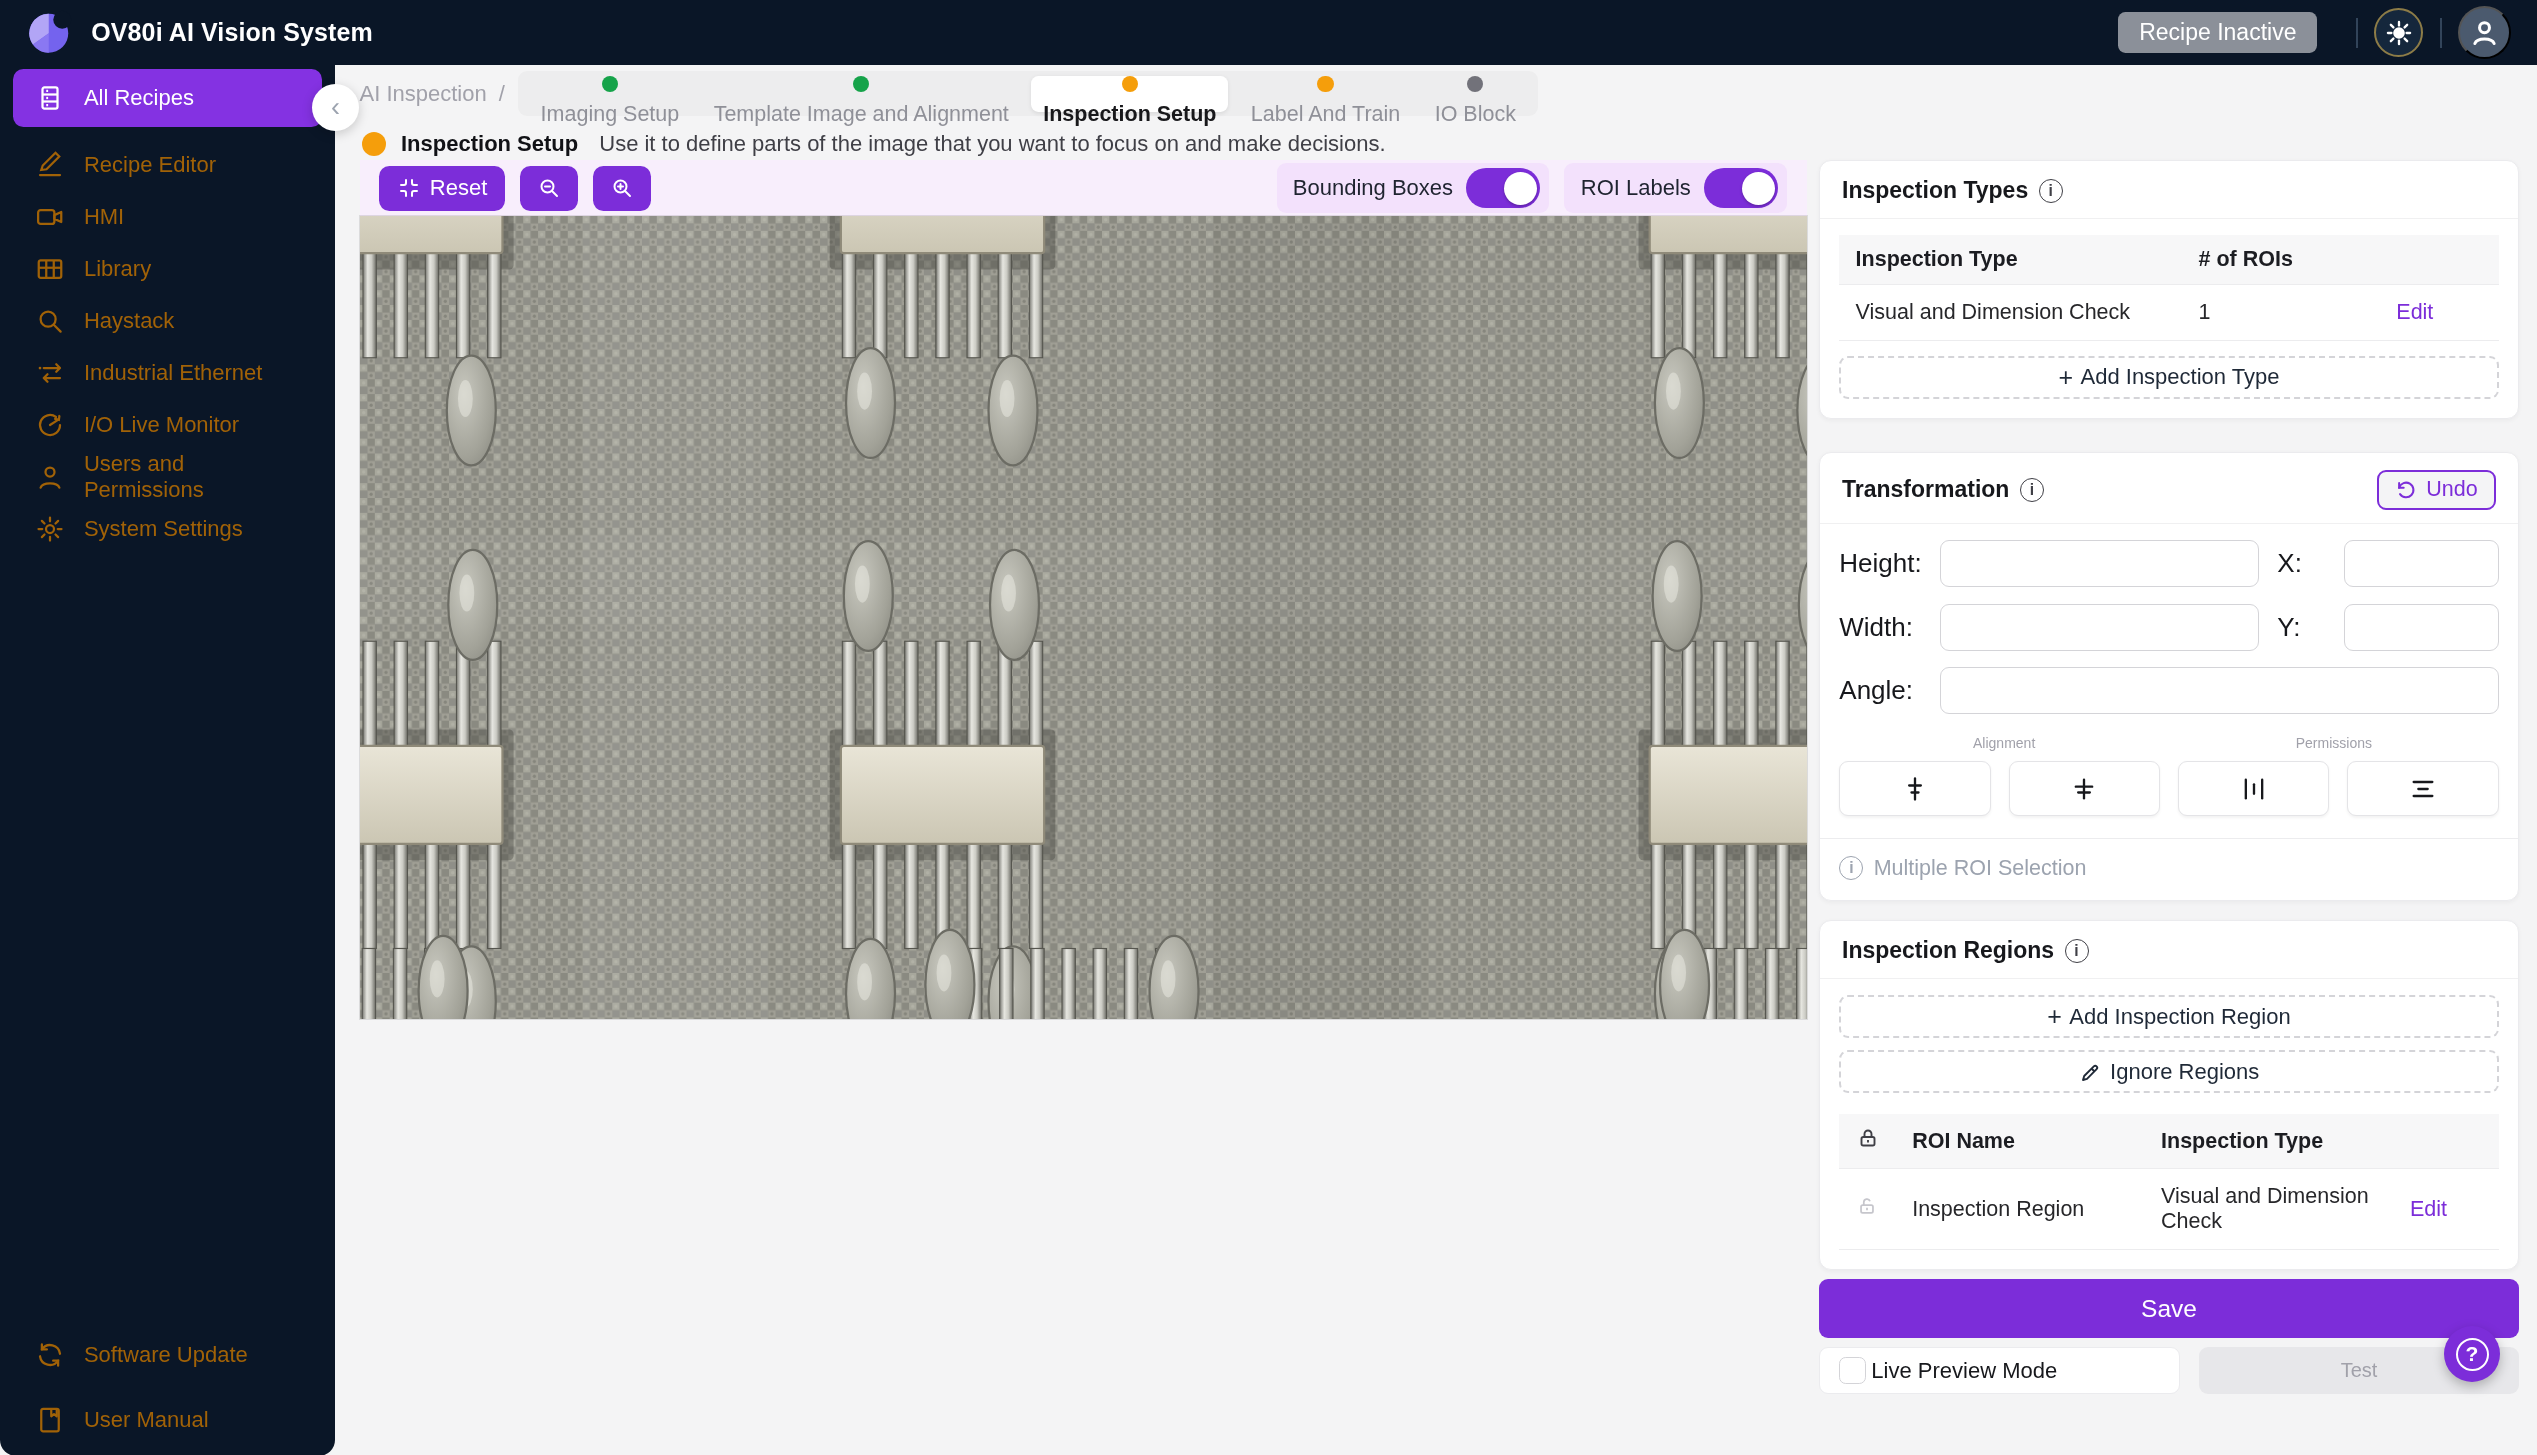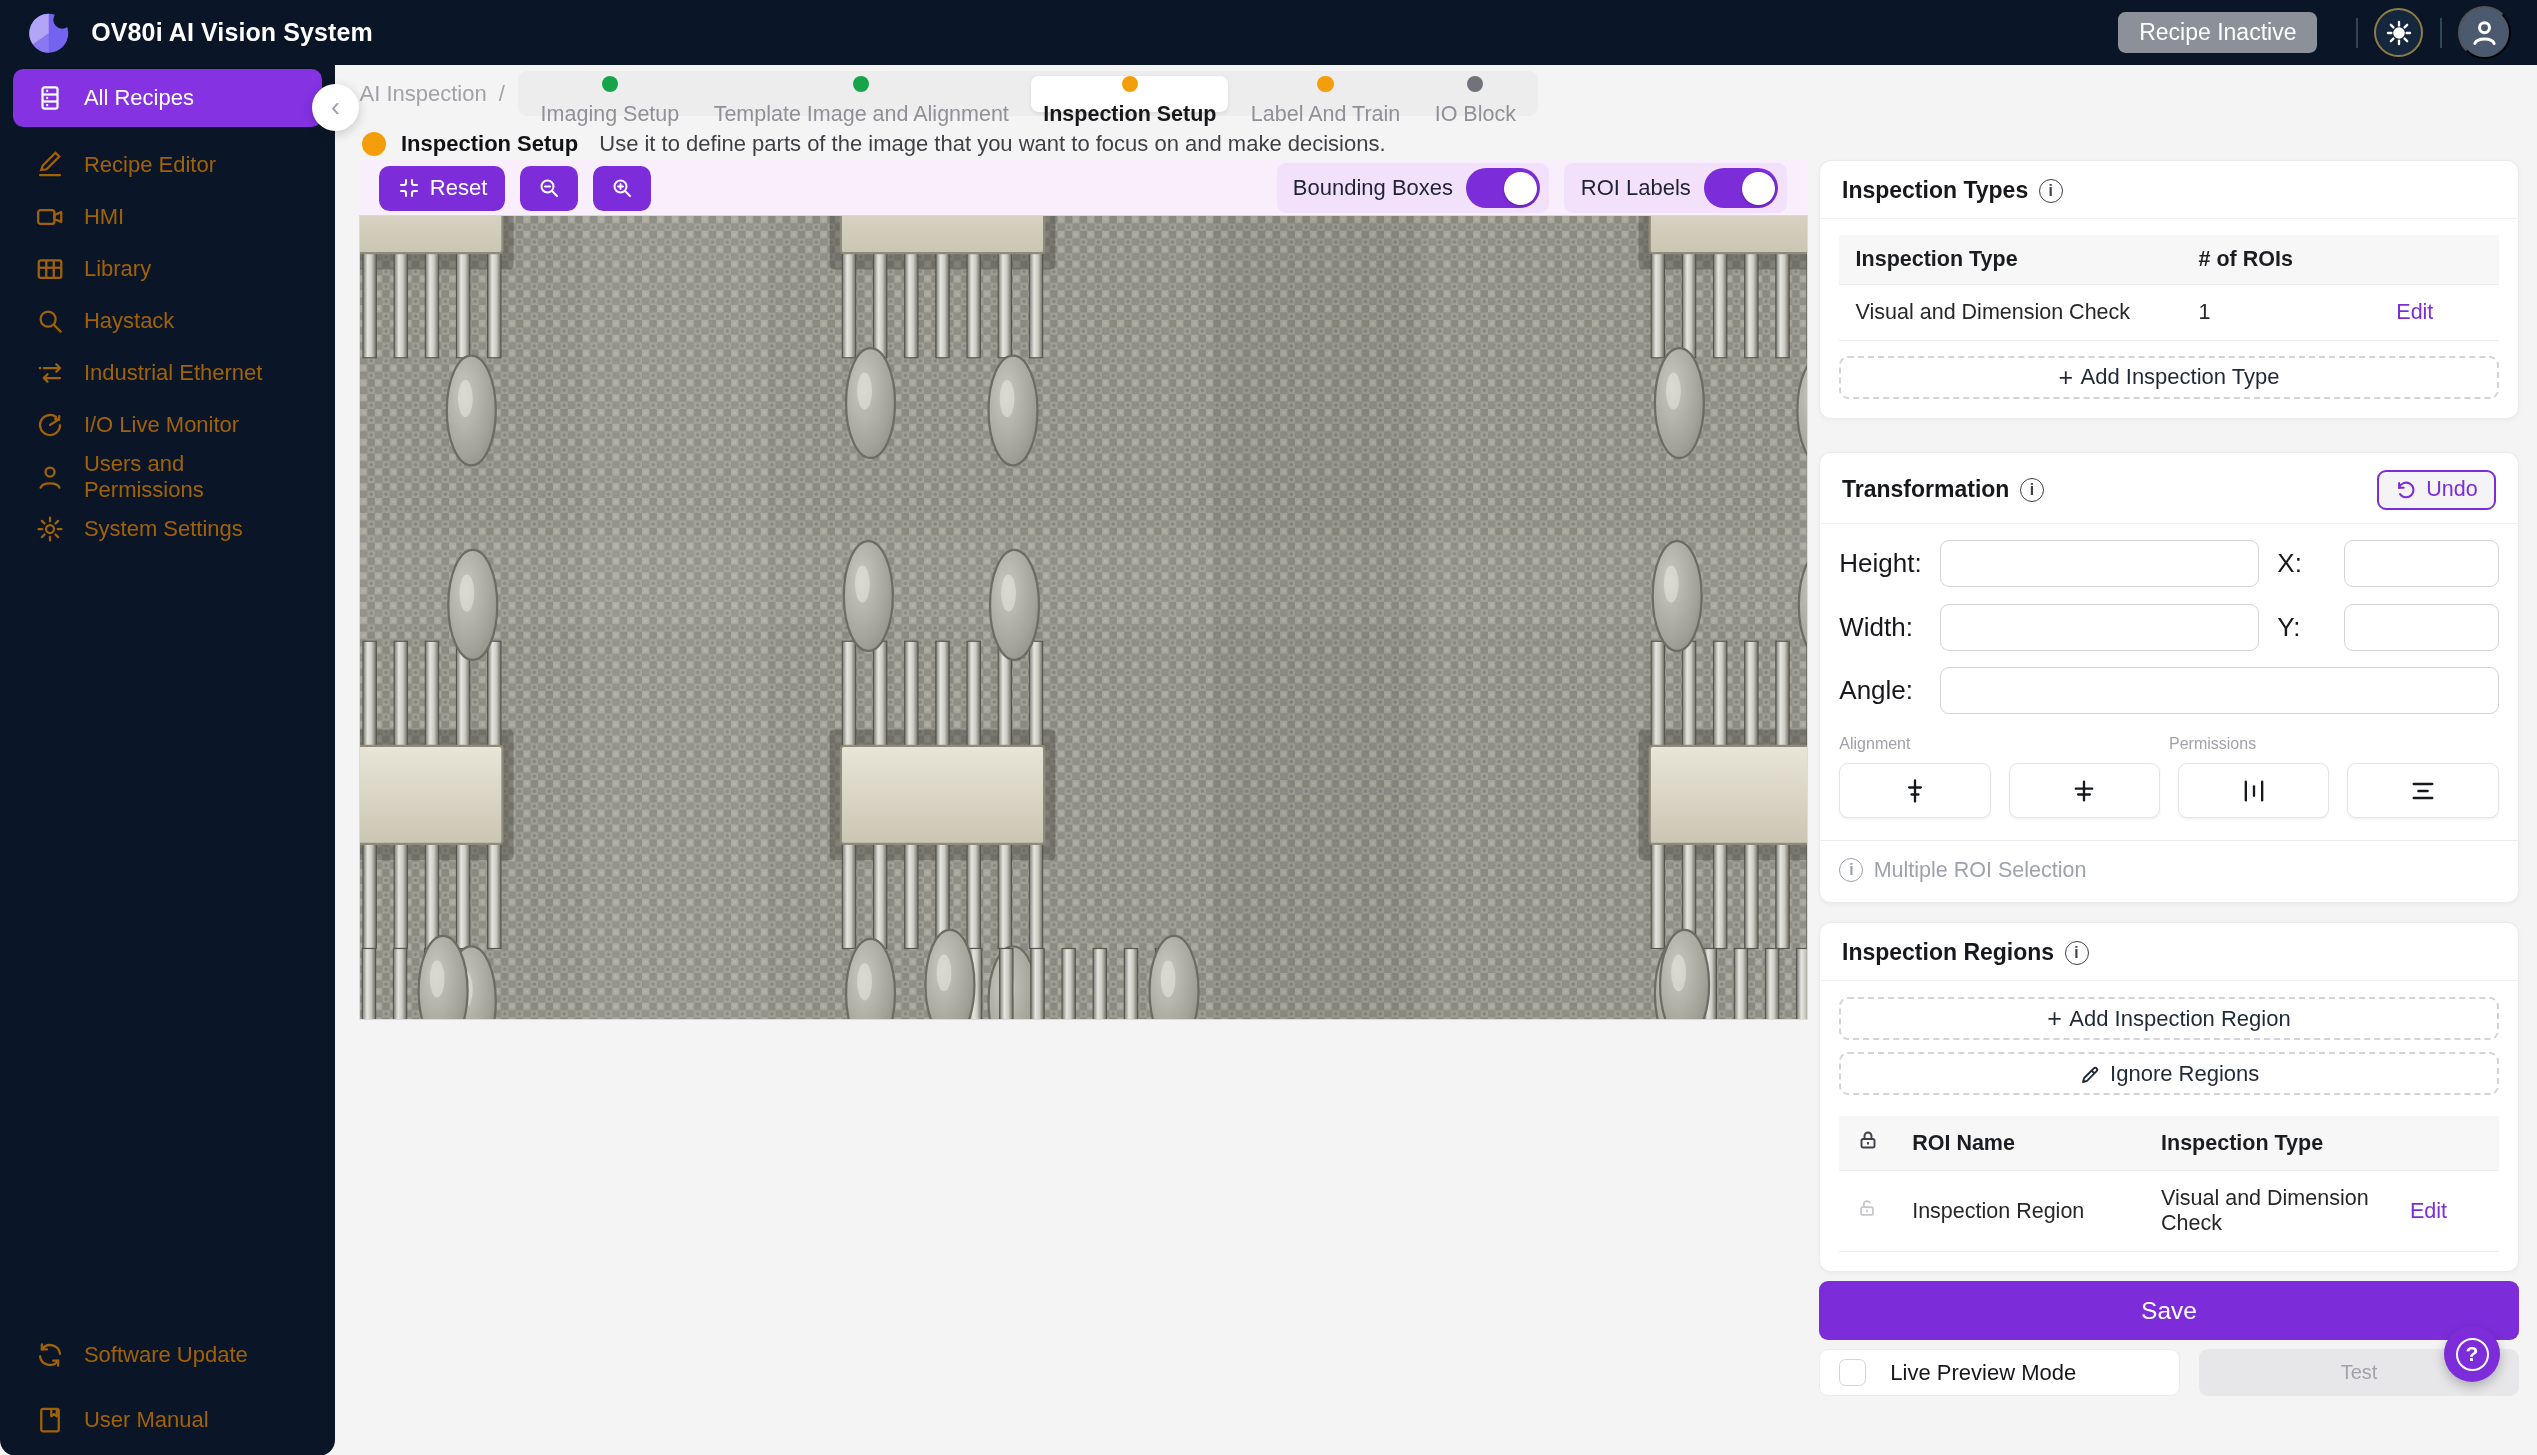--- a/index.html
+++ b/index.html
@@ -114,36 +114,36 @@
     color:#7c2dd9; background:#f4f4f6; border-radius:9px; height:40px; padding:0 16.3px;
     font-size:21.5px; cursor:pointer; font-family:inherit; }
 
   .tf-grid { display:grid; grid-template-columns:83px 319px 49px 1fr;
     column-gap:18px; row-gap:16.3px; align-items:center; }
   .tf-label { font-size:26px; color:#17181c; }
   .tf-input { height:47px; border:1.5px solid #d4d4d8; border-radius:9px; width:100%;
     font-size:21px; padding:0 13.4px; background:#ffffff; font-family:inherit; color:#1f2430; }
   .tf-input.wide { grid-column:2 / 5; }
   .ad-labels { display:grid; grid-template-columns:1fr 1fr; margin-top:21px; }
-  .ad-labels span { font-size:16px; color:#a1a1aa; }
+  .ad-labels span { font-size:14px; color:#a1a1aa;text-align:center; }
   .ad-btns { display:grid; grid-template-columns:repeat(4,1fr); gap:18px; margin-top:10.4px; }
   .ad-btn { height:55px; background:#ffffff; border:1.5px solid #e4e4e7; border-radius:9px;
     display:flex; align-items:center; justify-content:center; cursor:pointer;
     box-shadow:0 1.5px 3px rgba(0,0,0,.05); }
   .tf-divider { border-top:1.5px solid #ececee; margin:22px -19.3px 0; }
   .tf-note { display:flex; align-items:center; gap:10.4px; margin-top:16.3px;
     font-size:21.5px; color:#9ca3af; }
   .tf-note .i-circle { border-color:#9ca3af; color:#9ca3af; }
 
   .save-btn { width:100%; height:59px; background:#7c2dd9; color:#ffffff; border:none;
     border-radius:9px; font-size:24.5px; font-weight:500; margin-top:9px; cursor:pointer;
     font-family:inherit; }
   .bottom-row { display:flex; gap:19.3px; margin-top:9px; }
   .live-card { flex:1; background:#ffffff; border:1.5px solid #ebebee; border-radius:9px;
-    height:47px; display:flex; align-items:center; gap:24px; padding:0 19.3px; }
+    height:47px; display:flex; align-items:center; gap:5px; padding:0 19.3px; }
   .checkbox { width:27px; height:27px; border:1.9px solid #d4d4d8; border-radius:6.7px;
     background:#ffffff; flex:0 0 auto; cursor:pointer; }
   .live-label { font-size:22px; color:#17181c; }
   .test-btn { flex:1; background:#e7e7ea; border:none; border-radius:9px; height:47px;
     font-size:20px; color:#a1a1aa; cursor:not-allowed; font-family:inherit; }
 
   .help-fab { position:absolute; left:2109px; top:1261px; width:56px; height:56px;
     border-radius:50%; background:#7c2dd9; border:none; cursor:pointer;
     box-shadow:0 4.5px 12px rgba(0,0,0,.25); display:flex; align-items:center;
     justify-content:center; }

